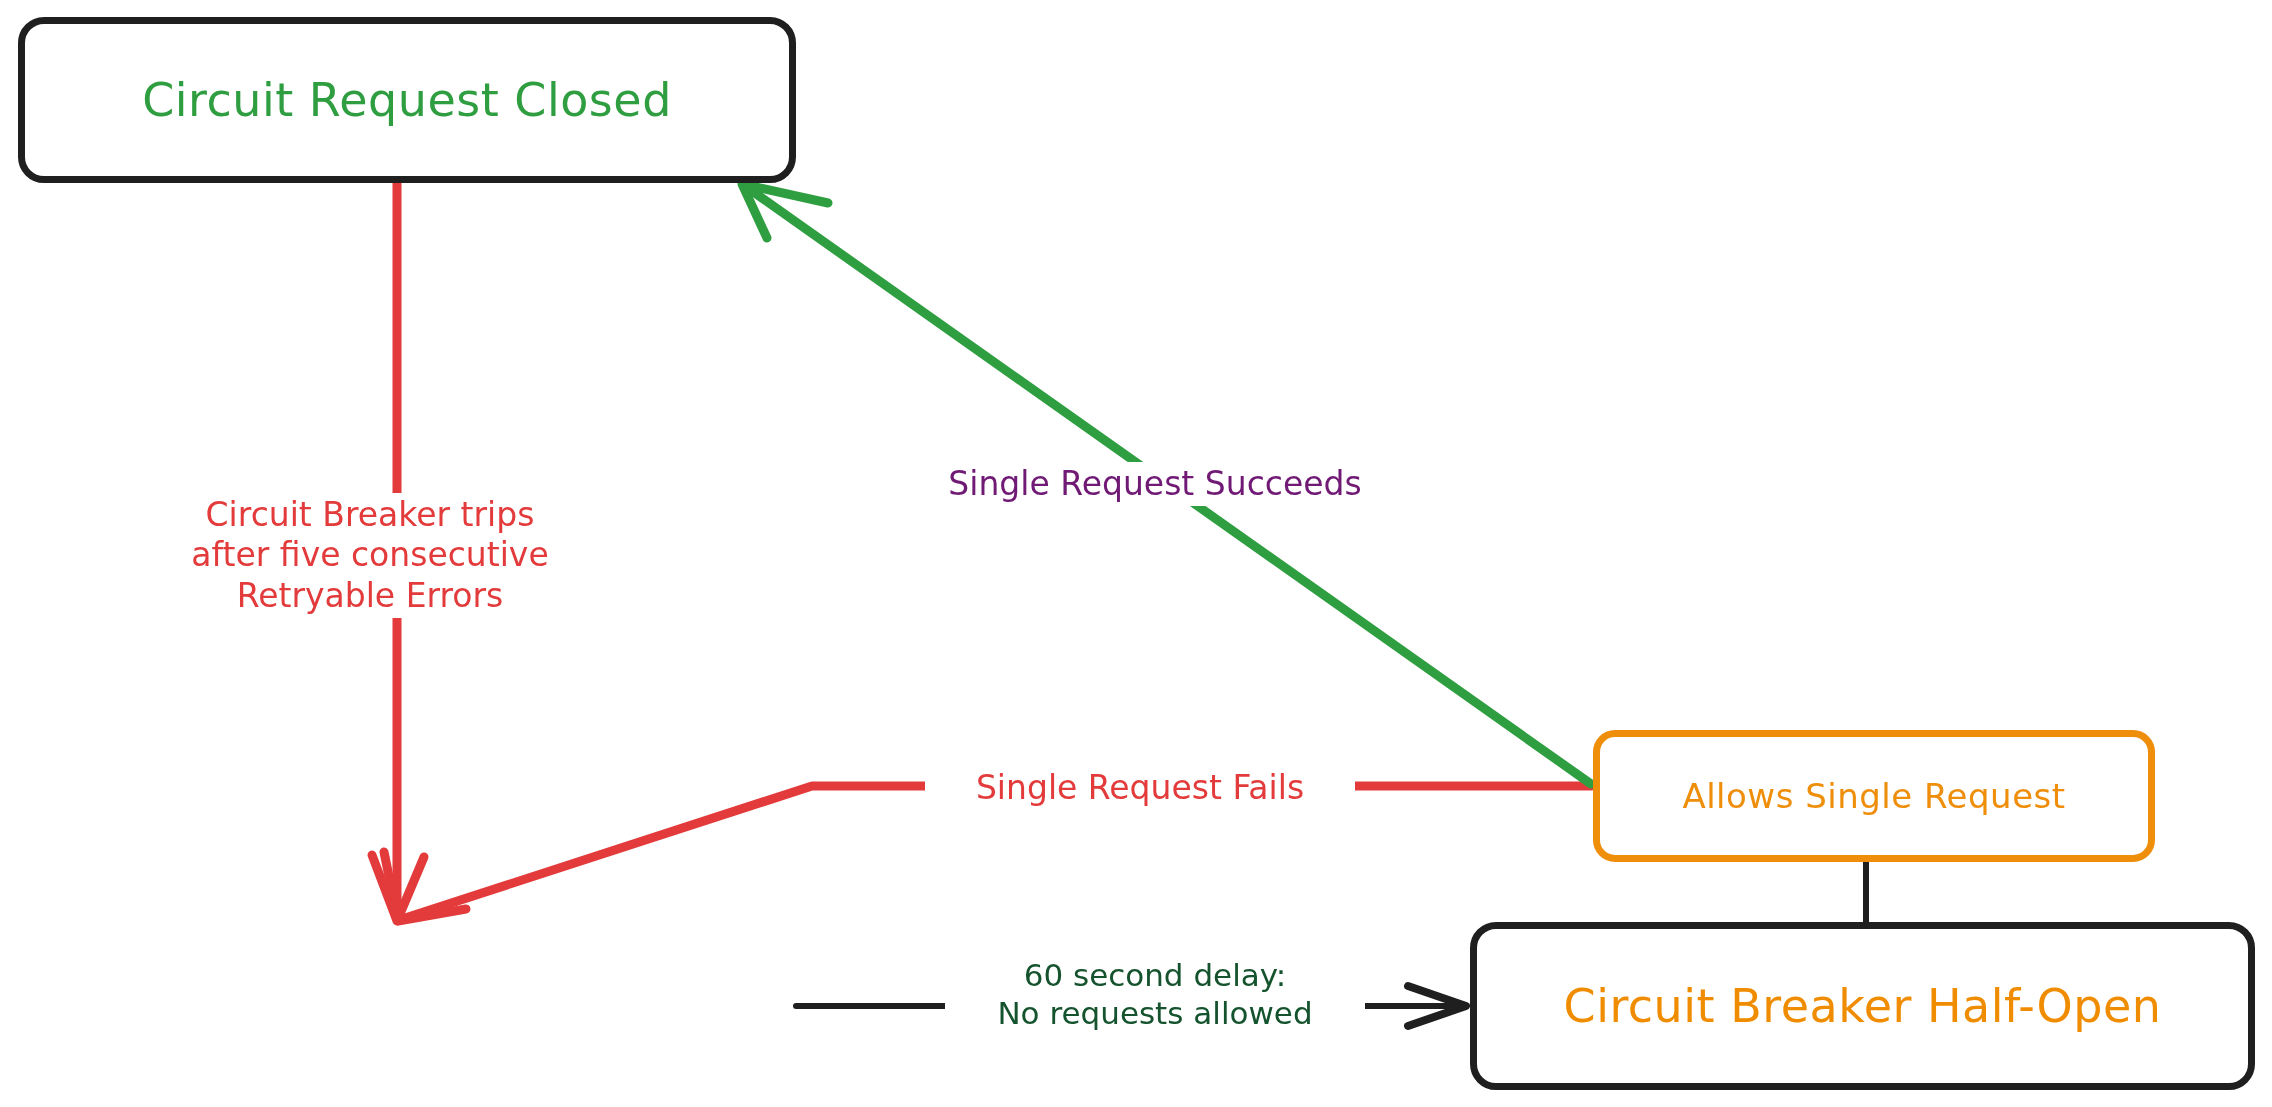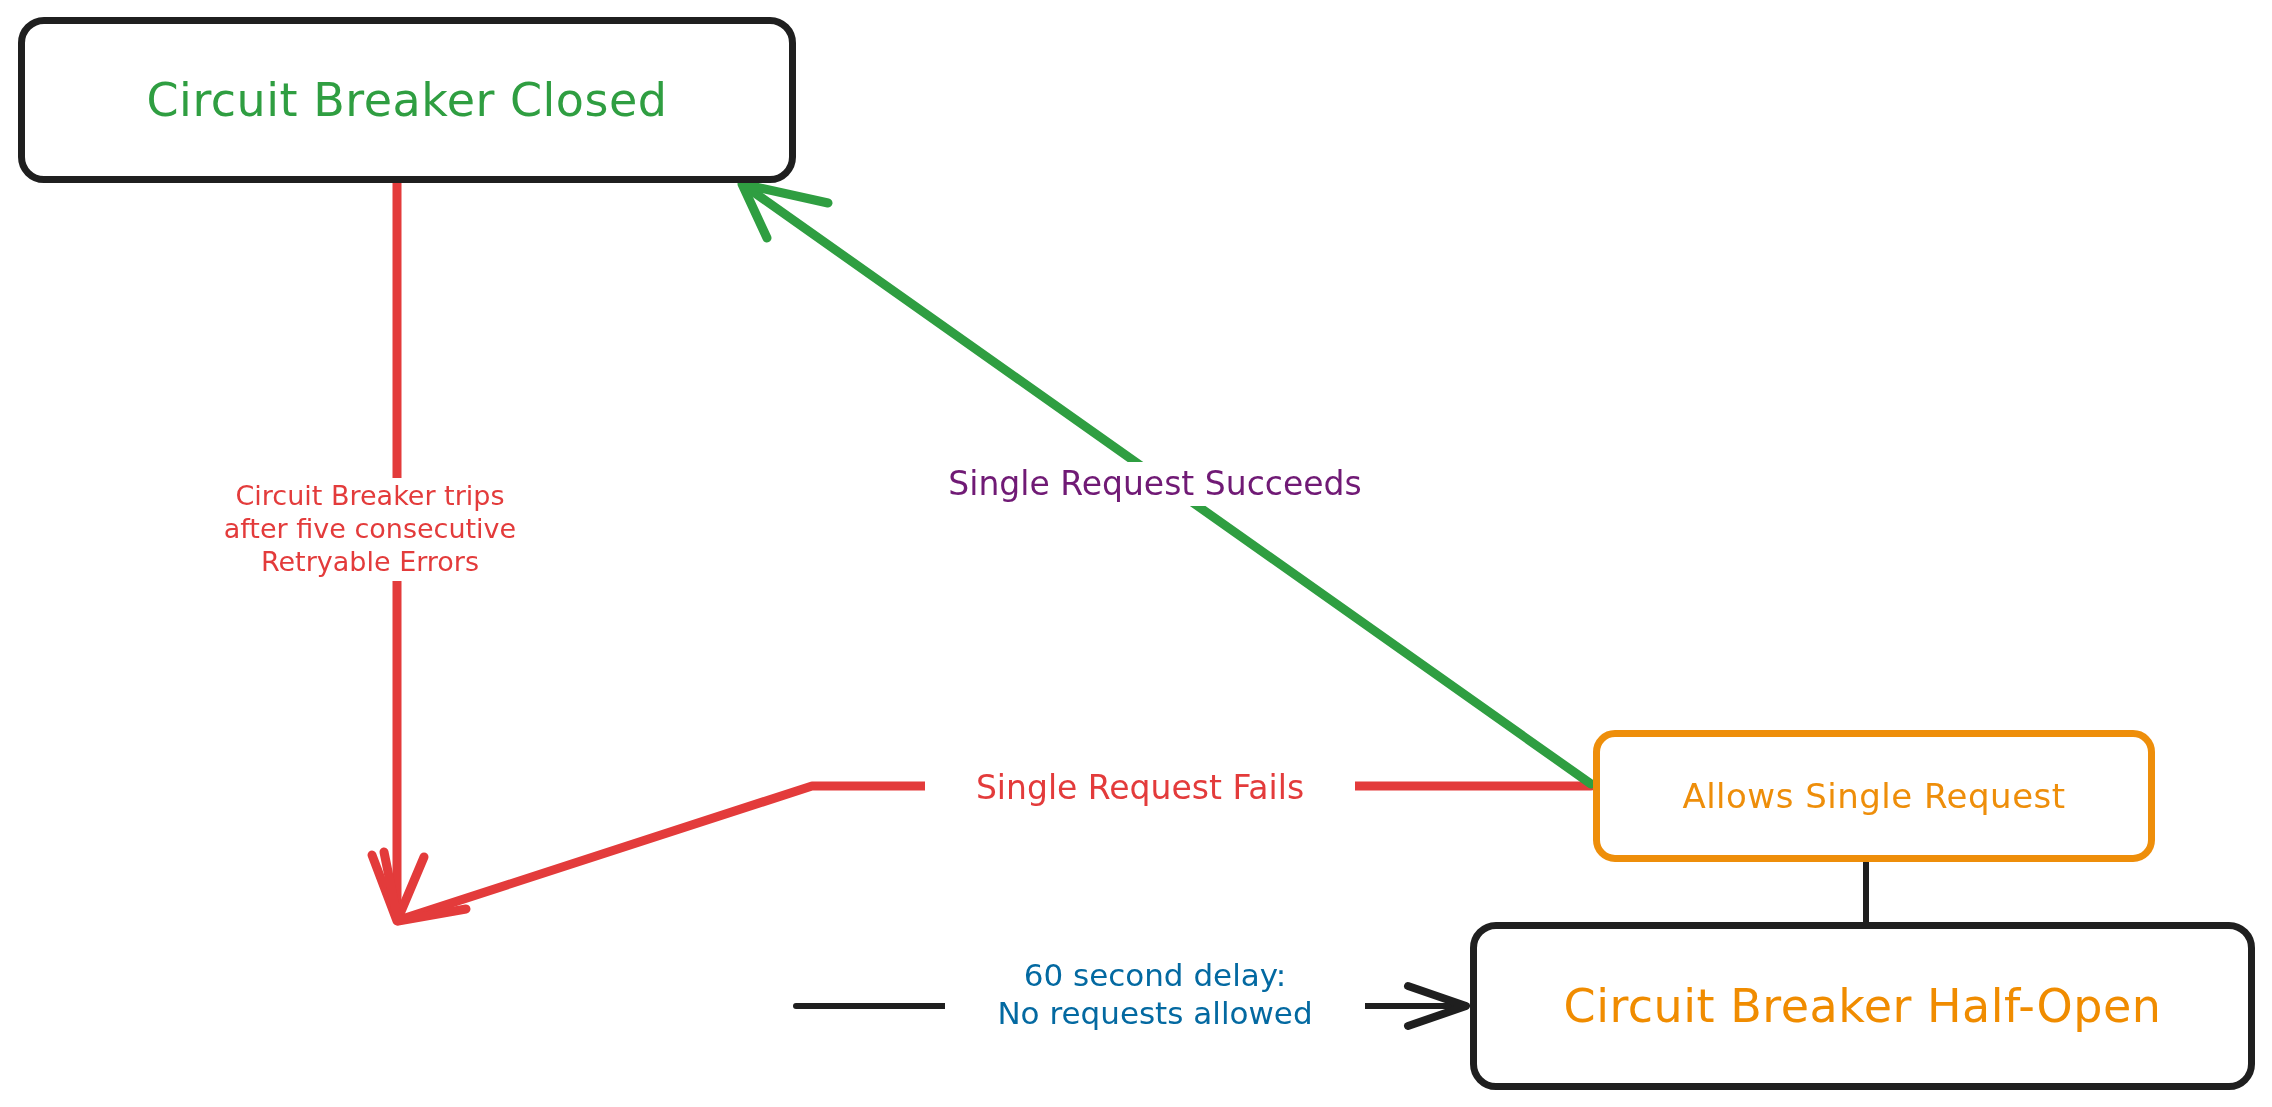--- a/index.html
+++ b/index.html
@@ -88,37 +88,37 @@
     text-align: center;
     line-height: 1.22;
     z-index: 4;
     font-family: "DejaVu Sans", sans-serif;
     white-space: pre-line;
     padding: 2px 8px;
     box-sizing: border-box;
   }
 
   #label-trips {
-    left: 170px; top: 478px; width: 400px;
+    left: 170px; top: 493px; width: 400px;
     color: #e33b3b;
-    font-size: 27px;
+    font-size: 33px;
   }
   #label-succeeds {
     left: 905px; top: 462px; width: 500px;
     color: #701a75;
     font-size: 33px;
   }
   #label-fails {
     left: 925px; top: 766px; width: 430px;
     color: #e33b3b;
     font-size: 33px;
   }
   #label-delay {
     left: 945px; top: 955px; width: 420px;
-    color: #0369a1;
+    color: #14532d;
     font-size: 31px;
   }
 </style>
 </head>
 <body>
 
 <div id="stage">
 
   <svg id="edges" viewBox="0 0 2272 1107" xmlns="http://www.w3.org/2000/svg">
 
@@ -141,21 +141,21 @@
       <path d="M796,1006 L1460,1006" stroke="#1f1f1f" stroke-width="6" fill="none" stroke-linecap="round"></path>
       <path d="M1408,986 L1466,1006 L1408,1026" stroke="#1f1f1f" stroke-width="8" fill="none" stroke-linecap="round" stroke-linejoin="round"></path>
     </g>
 
     <g>
       <path d="M1866,862 L1866,922" stroke="#1f1f1f" stroke-width="6" fill="none" stroke-linecap="butt"></path>
     </g>
   </svg>
 
   <div class="node node-black" id="node-closed">
-    <span class="node-label">Circuit Breaker Closed</span>
+    <span class="node-label">Circuit Request Closed</span>
   </div>
 
 
   <div class="node node-orange-border" id="node-allows">
     <span class="node-label">Allows Single Request</span>
   </div>
 
   <div class="node node-black" id="node-halfopen">
     <span class="node-label">Circuit Breaker Half-Open</span>
   </div>

